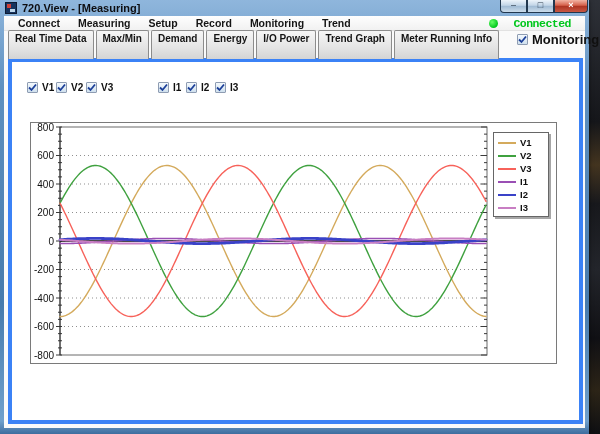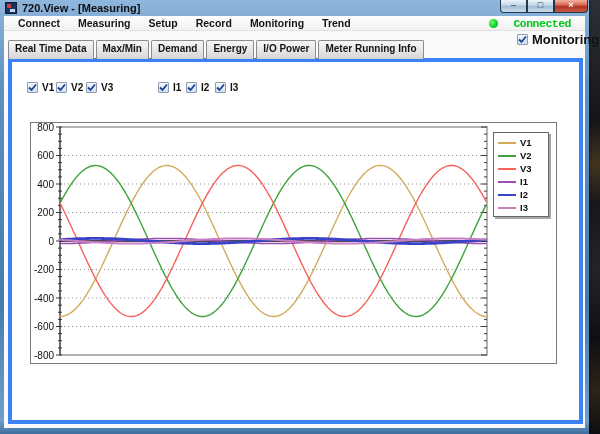--- a/index.html
+++ b/index.html
@@ -30,21 +30,21 @@
   .menu-item { font-size:10.5px; font-weight:700; color:#151515; padding:12px 9px; cursor:default; }
   .menu-item:first-child { margin-left:5px; }
   .conn-status { margin-left:auto; margin-right:14px; display:flex; align-items:center; gap:15px; }
   .conn-dot { width:9px; height:9px; border-radius:50%; }
   .conn-label { font-family:"Liberation Mono", monospace; font-size:11.5px; font-weight:700; letter-spacing:-0.5px; }
   .monitoring { position:absolute; left:513px; top:16px; display:flex; align-items:center; gap:4px; }
   .mon-label { font-size:13px; font-weight:700; color:#101010; }
   .chkbox { width:11px; height:11px; border:1px solid #8E9CB2; border-radius:1px;
     background:linear-gradient(180deg,#F4F9FD,#CFE0EE); display:inline-flex; align-items:center; justify-content:center; flex:0 0 auto; }
   .tabstrip { position:absolute; left:4px; top:26px; height:17px; display:flex; align-items:flex-end; z-index:3; }
-  .tab { height:19px; padding:0 6px; margin-right:2px; font-size:10px; font-weight:700; color:#141414;
+  .tab { height:29px; padding:0 6px; margin-right:2px; font-size:10px; font-weight:700; color:#141414;
     line-height:15px; white-space:nowrap; background:linear-gradient(180deg,#F6F6F6,#E4E4E4 60%,#D4D4D4);
     border:1px solid #8C8C8C; border-bottom:none; border-radius:2px 2px 0 0; cursor:default; }
   .tab.active { background:#FFFFFF; height:19px; margin-bottom:-2px; line-height:17px; z-index:4; position:relative; }
   .tabpage { position:absolute; left:4px; top:42px; width:575px; height:366px; background:#FFFFFF; border:4px solid #3b82f6; }
   .toggle { position:absolute; top:20px; display:flex; align-items:center; gap:4px; }
   .toggle-label { font-size:10px; font-weight:700; color:#101010; }
   .chart-box { position:absolute; left:18px; top:60px; width:527px; height:242px; background:#FFFFFF; border:1px solid #7A7A7A; }
   .legend { position:absolute; left:462px; top:9px; width:56px; background:#FFFFFF;
     border:1px solid #666; box-shadow:2px 2px 0 #A6A6A6; padding:3px 0 2px 4px; }
   .legend-item { display:flex; align-items:center; height:13px; }
@@ -91,20 +91,21 @@
           </span>
         <span class="mon-label">Monitoring</span>
       </label>
 
       <div class="tabstrip" id="tabstrip">
           <div class="tab">Real Time Data</div>
           <div class="tab">Max/Min</div>
           <div class="tab">Demand</div>
           <div class="tab">Energy</div>
           <div class="tab">I/O Power</div>
+          <div class="tab">Trend Graph</div>
           <div class="tab">Meter Running Info</div>
         </div>
 
       <div class="tabpage">
         <div id="toggles">
             <label class="toggle" style="left: 15px;">
               <span class="chkbox">
                 <svg width="9" height="9" viewBox="0 0 9 9">
                   <polyline points="1,4.5 3.5,7 8,1.5" fill="none" stroke="#1C3F99" stroke-width="1.8"></polyline>
                 </svg>

